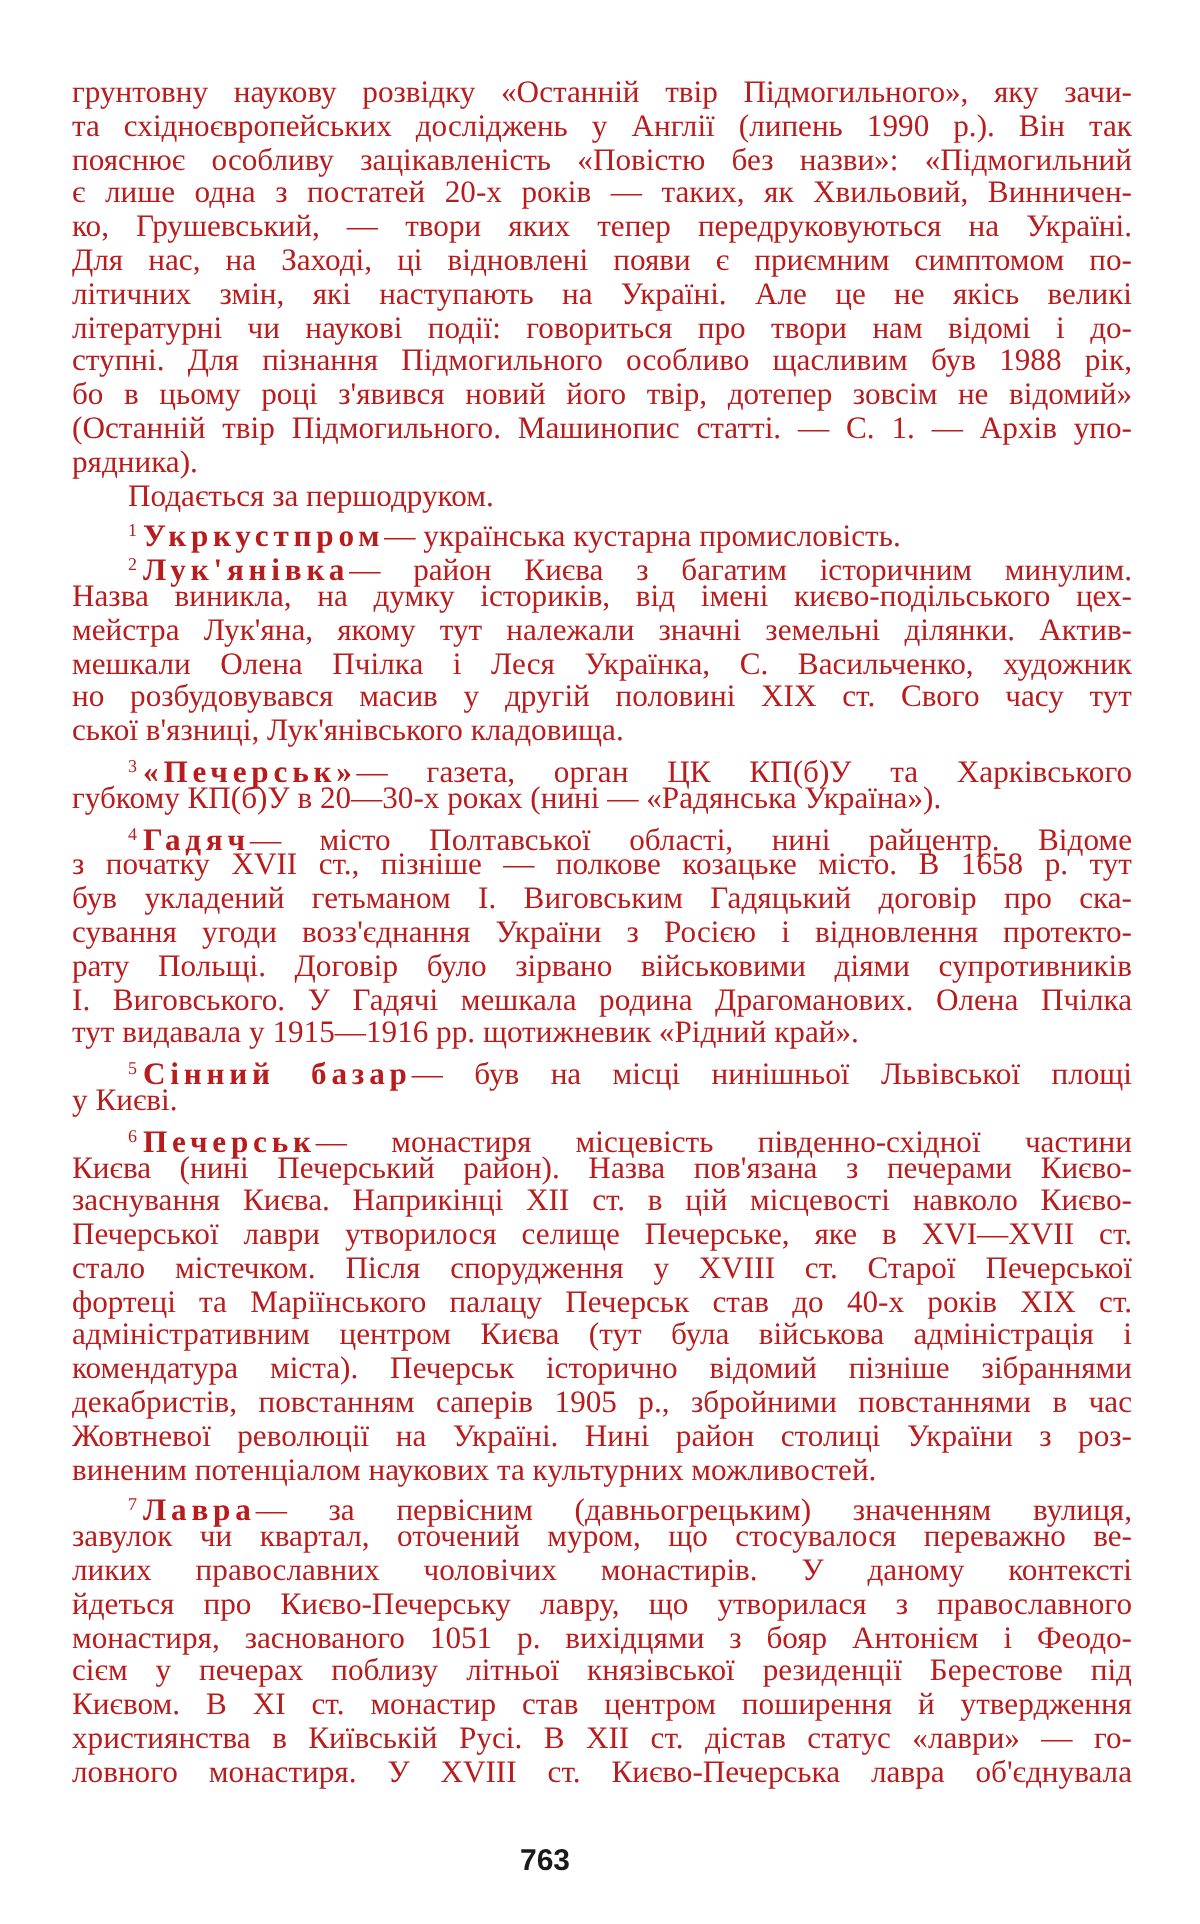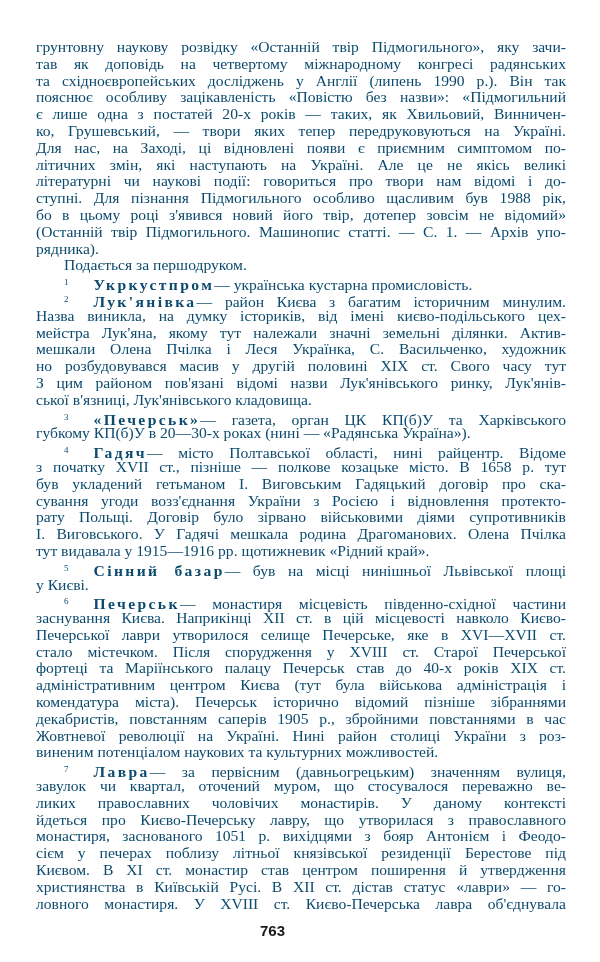--- a/index.html
+++ b/index.html
@@ -1,38 +1,37 @@
 <!DOCTYPE html>
 <html><head>
 <meta charset="utf-8">
 <style>
   html, body { margin: 0; padding: 0; background: #ffffff; }
   body { width: 600px; height: 962px; position: relative; overflow: hidden; }
   .page {
     position: absolute; left: 36px; top: 39px; width: 530px;
     font-family: "Liberation Serif", serif;
-    font-size: 15.6px; line-height: 16.8px; color: #0c4a6e;
+    font-size: 15.6px; line-height: 16.8px; color: #b91c1c;
   }
   .ln { display: block; white-space: nowrap; text-align: justify; text-align-last: justify; height: 16.8px; overflow: visible; }
   .ln.last { text-align-last: left; }
   .ind { padding-left: 28px; font-family: Liberation Serif, serif; }
-  .sp { letter-spacing: 2.4px; font-weight: bold; margin-left: 22px; }
+  .sp { letter-spacing: 2.4px; font-weight: bold; }
   .sup { font-size: 9px; vertical-align: 5px; margin-right: 3px; }
   .pagenum {
     position: absolute; top: 922px; left: 0; width: 545px; text-align: center;
     font-family: "Liberation Sans", sans-serif; font-weight: bold; font-size: 15px; color: #1a1a1a;
   }
 </style>
 </head>
 <body>
 
 <div class="page">
   <div>
     <span class="ln">грунтовну наукову розвідку «Останній твір Підмогильного», яку зачи-</span>
-    <span class="ln">тав як доповідь на четвертому міжнародному конгресі радянських</span>
     <span class="ln">та східноєвропейських досліджень у Англії (липень 1990 р.). Він так</span>
     <span class="ln">пояснює особливу зацікавленість «Повістю без назви»: «Підмогильний</span>
     <span class="ln">є лише одна з постатей 20-х років — таких, як Хвильовий, Винничен-</span>
     <span class="ln">ко, Грушевський, — твори яких тепер передруковуються на Україні.</span>
     <span class="ln">Для нас, на Заході, ці відновлені появи є приємним симптомом по-</span>
     <span class="ln">літичних змін, які наступають на Україні. Але це не якісь великі</span>
     <span class="ln">літературні чи наукові події: говориться про твори нам відомі і до-</span>
     <span class="ln">ступні. Для пізнання Підмогильного особливо щасливим був 1988 рік,</span>
     <span class="ln">бо в цьому році з'явився новий його твір, дотепер зовсім не відомий»</span>
     <span class="ln">(Останній твір Підмогильного. Машинопис статті. — С. 1. — Архів упо-</span>
@@ -44,21 +43,20 @@
   <div>
     <span class="ln last ind"><span class="sup">1</span><span class="sp">Укркустпром</span><span>— українська кустарна промисловість.</span></span>
   </div>
 
   <div>
     <span class="ln ind"><span class="sup">2</span><span class="sp">Лук'янівка</span><span>— район Києва з багатим історичним минулим.</span></span>
     <span class="ln">Назва виникла, на думку істориків, від імені києво-подільського цех-</span>
     <span class="ln">мейстра Лук'яна, якому тут належали значні земельні ділянки. Актив-</span>
     <span class="ln">мешкали Олена Пчілка і Леся Українка, С. Васильченко, художник</span>
     <span class="ln">но розбудовувався масив у другій половині XIX ст. Свого часу тут</span>
-    <span class="ln">З цим районом пов'язані відомі назви Лук'янівського ринку, Лук'янів-</span>
     <span class="ln last">ської в'язниці, Лук'янівського кладовища.</span>
   </div>
 
   <div>
     <span class="ln ind"><span class="sup">3</span><span class="sp">«Печерськ»</span><span>— газета, орган ЦК КП(б)У та Харківського</span></span>
     <span class="ln last">губкому КП(б)У в 20—30-х роках (нині — «Радянська Україна»).</span>
   </div>
 
   <div>
     <span class="ln ind"><span class="sup">4</span><span class="sp">Гадяч</span><span>— місто Полтавської області, нині райцентр. Відоме</span></span>
@@ -70,20 +68,21 @@
     <span class="ln last">тут видавала у 1915—1916 рр. щотижневик «Рідний край».</span>
   </div>
 
   <div>
     <span class="ln ind"><span class="sup">5</span><span class="sp">Сінний базар</span><span>— був на місці нинішньої Львівської площі</span></span>
     <span class="ln last">у Києві.</span>
   </div>
 
   <div>
     <span class="ln ind"><span class="sup">6</span><span class="sp">Печерськ</span><span>— монастиря місцевість південно-східної частини</span></span>
+    <span class="ln">Києва (нині Печерський район). Назва пов'язана з печерами Києво-</span>
     <span class="ln">заснування Києва. Наприкінці XII ст. в цій місцевості навколо Києво-</span>
     <span class="ln">Печерської лаври утворилося селище Печерське, яке в XVI—XVII ст.</span>
     <span class="ln">стало містечком. Після спорудження у XVIII ст. Старої Печерської</span>
     <span class="ln">фортеці та Маріїнського палацу Печерськ став до 40-х років XIX ст.</span>
     <span class="ln">адміністративним центром Києва (тут була військова адміністрація і</span>
     <span class="ln">комендатура міста). Печерськ історично відомий пізніше зібраннями</span>
     <span class="ln">декабристів, повстанням саперів 1905 р., збройними повстаннями в час</span>
     <span class="ln">Жовтневої революції на Україні. Нині район столиці України з роз-</span>
     <span class="ln last">виненим потенціалом наукових та культурних можливостей.</span>
   </div>

